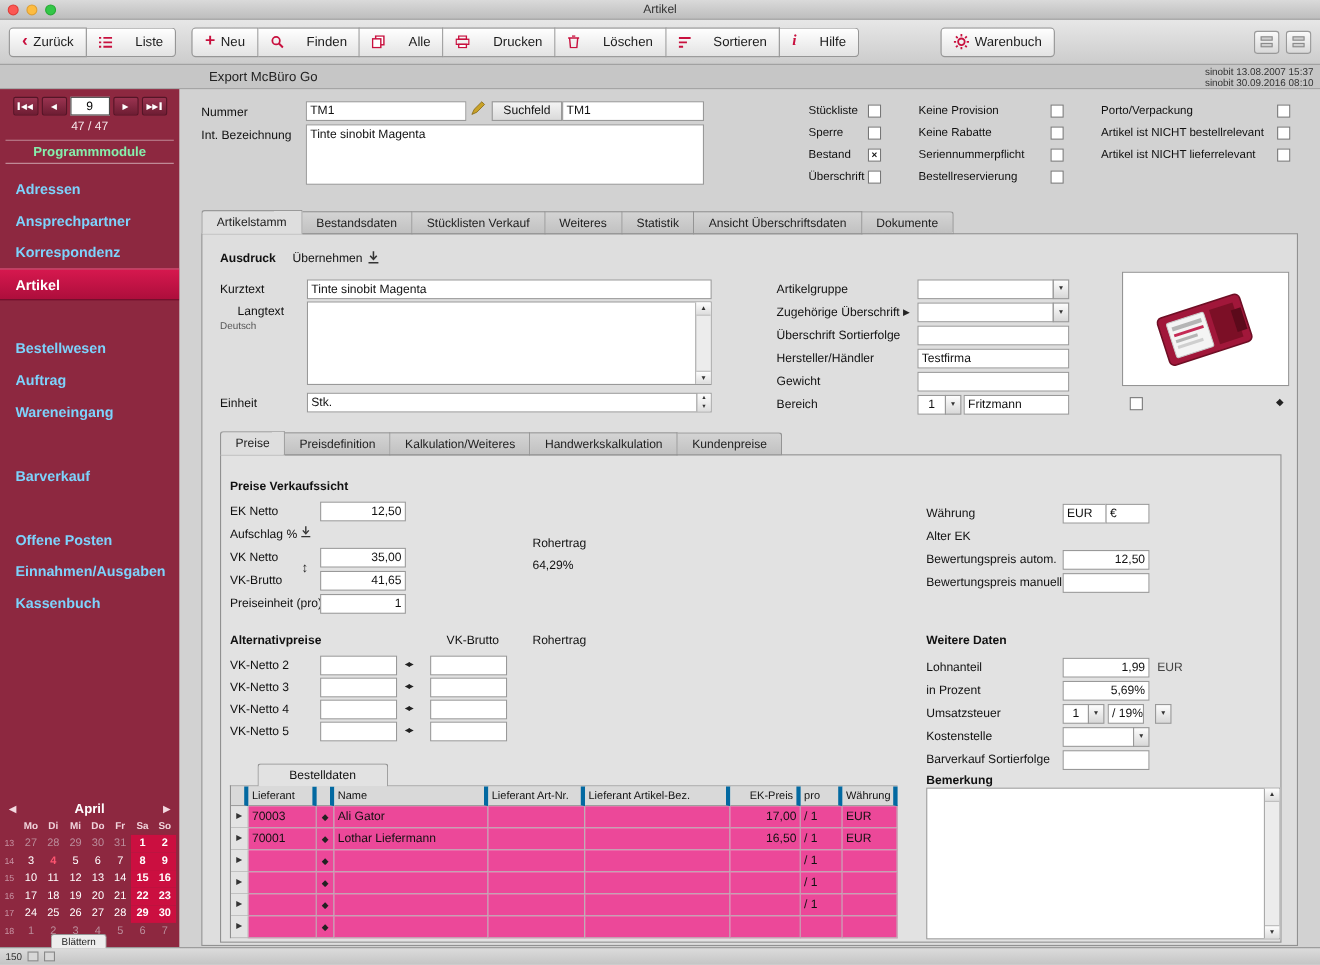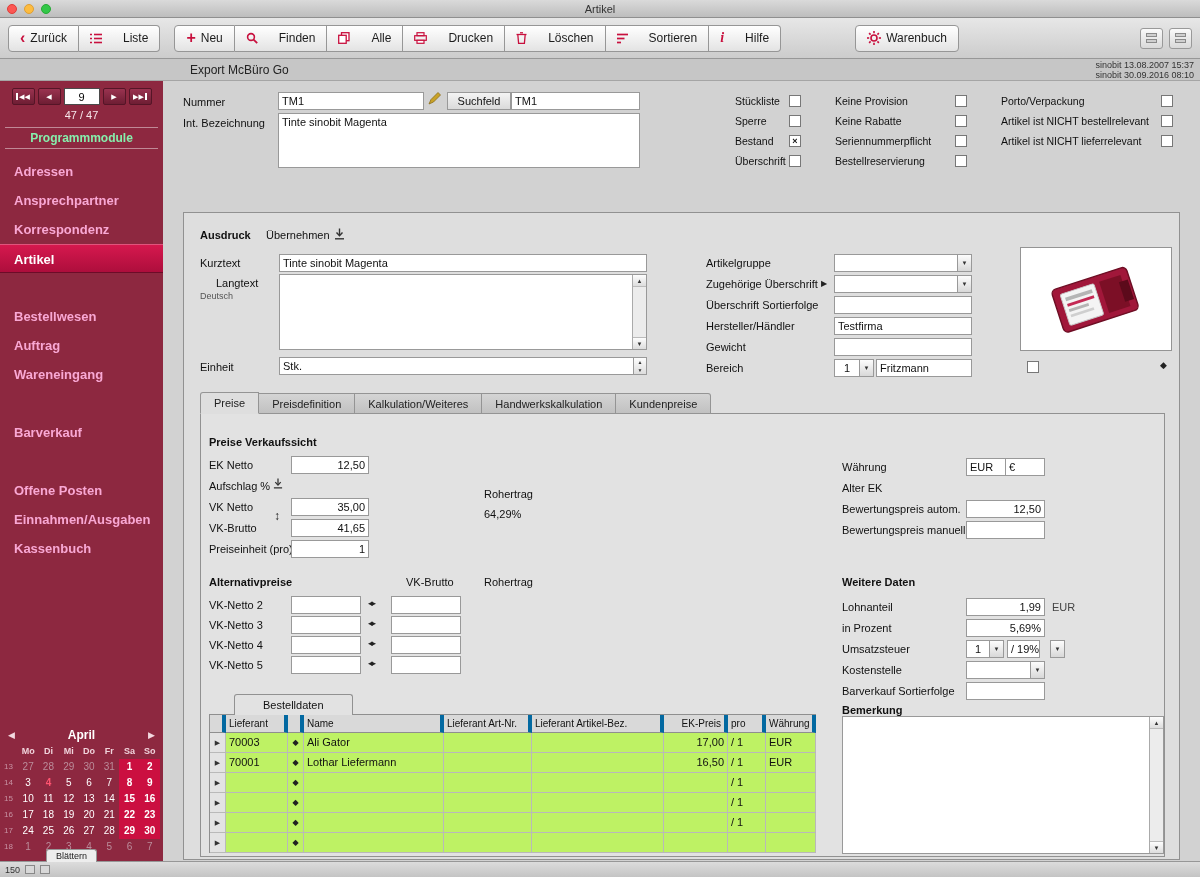--- a/index.html
+++ b/index.html
@@ -35,21 +35,21 @@
 
 .sidebar{position:absolute;left:0;top:81px;width:163px;bottom:16px;background:#8d2840;overflow:hidden;}
 .recnav{display:flex;justify-content:center;align-items:center;gap:3px;padding-top:7px;}
 .rn-btn{min-width:23px;height:17px;background:linear-gradient(#9a3350,#6e1d33);border:1px solid #551527;color:#fff;font-size:7px;display:flex;align-items:center;justify-content:center;gap:1px;border-radius:2px;}
 .rn-bar{display:inline-block;width:2px;height:7px;background:#fff;}
 .rn-num{width:36px;height:17px;background:#fff;border:1px solid #4a4a4a;color:#000;font-size:11px;display:flex;align-items:center;justify-content:center;}
 .rec-count{text-align:center;color:#f6e6ea;font-size:11px;padding:4px 0 6px;}
 .pm-header{margin:0 5px;padding:3px 0;text-align:center;color:#86efac;font-size:12px;font-weight:bold;border-top:1px solid rgba(255,255,255,.45);border-bottom:1px solid rgba(255,255,255,.45);}
 .side-modules{margin-top:8px;}
 .side-group{margin-bottom:29px;}
-.side-item{height:29px;line-height:29px;padding-left:14px;color:#f9a8d4;font-size:13px;font-weight:bold;white-space:nowrap;}
+.side-item{height:29px;line-height:29px;padding-left:14px;color:#7dd3fc;font-size:13px;font-weight:bold;white-space:nowrap;}
 .side-item.active{background:linear-gradient(#d6184e,#ad0e3c);color:#fff;border-top:1px solid #e0547c;border-bottom:1px solid #6d0c28;}
 .calendar{position:absolute;left:0;right:0;bottom:6px;}
 .cal-head{display:flex;align-items:center;padding:0 8px 2px;color:#fff;font-size:12px;font-weight:bold;}
 .cal-nav{color:#f3d9e0;font-size:9px;font-weight:normal;}
 .cal-month{flex:1;text-align:center;}
 .cal-grid{display:grid;grid-template-columns:15px repeat(7,1fr);margin:0 3px;}
 .cal-wk{font-size:8px;color:#c793a3;line-height:16px;text-align:left;padding-left:1px;}
 .cal-dh{font-size:9px;color:#f0d3db;text-align:center;line-height:15px;font-weight:bold;}
 .cal-day{font-size:10px;color:#fff;text-align:center;line-height:16px;}
 .cal-day.muted{color:#bb8d9b;}
@@ -89,21 +89,21 @@
 .vscroll{position:absolute;top:0;right:0;bottom:0;width:14px;border-left:1px solid #aaa;background:#ececec;}
 .vscroll .up,.vscroll .down{position:absolute;left:0;right:0;height:12px;font-size:6px;text-align:center;line-height:12px;color:#333;background:linear-gradient(#fdfdfd,#ddd);}
 .vscroll .up{top:0;border-bottom:1px solid #bbb;}
 .vscroll .down{bottom:0;border-top:1px solid #bbb;}
 .stepper{position:absolute;width:13px;height:16px;display:flex;flex-direction:column;border-left:1px solid #999;background:linear-gradient(#fdfdfd,#ddd);}
 .stepper span{flex:1;font-size:5px;text-align:center;line-height:8px;color:#333;}
 .imgframe{position:absolute;background:#fff;border:1px solid #949494;display:flex;align-items:center;justify-content:center;}
 .mini-tab{position:absolute;height:21px;line-height:20px;padding:0 28px;background:#e2e2e2;border:1px solid #919191;border-bottom:none;font-size:11px;z-index:2;border-radius:3px 3px 0 0;margin-left:25px;}
 .btable{position:absolute;display:grid;grid-template-columns:16px 62px 16px 140px 88px 132px 64px 38px 50px;border-top:1px solid #8f8f8f;border-left:1px solid #8f8f8f;background:#fff;z-index:1;}
 .bt-h{height:18px;line-height:17px;font-size:10px;padding:0 3px;background:#d9d9d9;border-right:4px solid #0369a1;border-bottom:1px solid #8f8f8f;white-space:nowrap;overflow:hidden;}
-.bt-c{height:20px;line-height:19px;font-size:11px;padding:0 3px;border-right:1px solid #b9b9b9;border-bottom:1px solid #b9b9b9;background:#bef264;white-space:nowrap;overflow:hidden;}
+.bt-c{height:20px;line-height:19px;font-size:11px;padding:0 3px;border-right:1px solid #b9b9b9;border-bottom:1px solid #b9b9b9;background:#ec4899;white-space:nowrap;overflow:hidden;}
 .bt-c.arrow{background:#e3e3e3;color:#333;font-size:7px;text-align:center;padding:0;}
 .bt-c.dia{color:#222;font-size:8px;text-align:center;padding:0;}
 .bt-c.r,.bt-h.r{text-align:right;}
 .icn{position:absolute;color:#222;}
 svg{display:block;}
 </style>
 </head>
 <body>
 
 <div class="titlebar">
@@ -404,20 +404,29 @@
       <div class="flag-row">
         <div class="flag-label">Artikel ist NICHT bestellrelevant</div>
         <div class="cb"></div>
       </div>
       <div class="flag-row">
         <div class="flag-label">Artikel ist NICHT lieferrelevant</div>
         <div class="cb"></div>
       </div>
     </div>
 
+  <div class="tabs" style="left:20px;top:110px;">
+      <div class="tab active">Artikelstamm</div>
+      <div class="tab">Bestandsdaten</div>
+      <div class="tab">Stücklisten Verkauf</div>
+      <div class="tab">Weiteres</div>
+      <div class="tab">Statistik</div>
+      <div class="tab">Ansicht Überschriftsdaten</div>
+      <div class="tab">Dokumente</div>
+    </div>
 
   <div class="panel">
     <span class="lbl bold" style="left:16px;top:16px;">Ausdruck</span>
     <span class="lbl" style="left:82px;top:16px;">Übernehmen</span>
     <span class="icn" style="left:150px;top:15px;">
         <svg width="11" height="12" viewBox="0 0 11 12">
           <g stroke="#333" stroke-width="1.4" fill="none">
             <line x1="5.5" y1="0.5" x2="5.5" y2="7"></line>
             <path d="M2.5 4.5 L5.5 7.8 L8.5 4.5"></path>
             <line x1="1" y1="10.8" x2="10" y2="10.8"></line>

